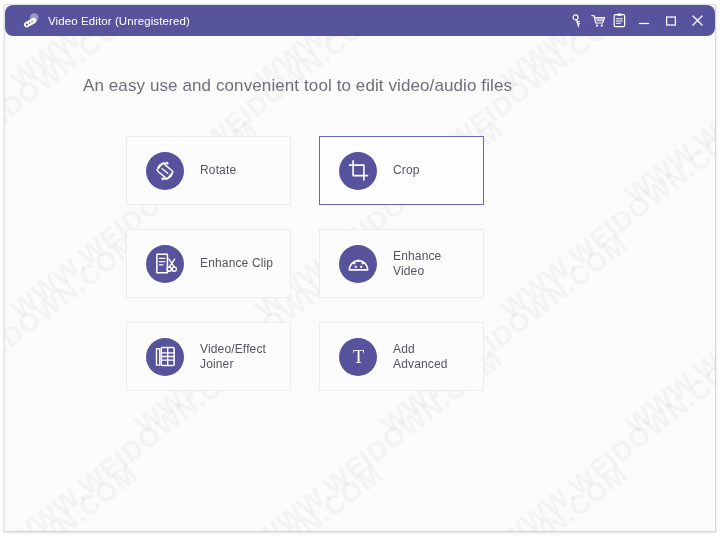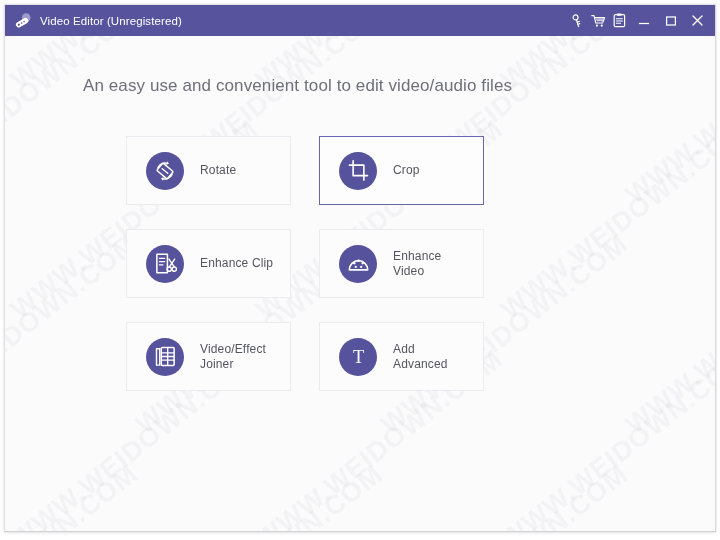--- a/index.html
+++ b/index.html
@@ -30,23 +30,24 @@
     overflow: hidden;
   }
 
   
   #title-bar {
     position: relative;
     height: 31px;
     background: #57539d;
     display: flex;
     align-items: center;
-    padding: 0 0 0 8px;
+    padding: 0 0 0 16px;
     box-sizing: border-box;
     user-select: none;
+    border-radius: 8px;
   }
   #app-logo {
     width: 20px;
     height: 20px;
     position: relative;
     flex: 0 0 auto;
     margin-right: 7px;
   }
   #title-text {
     color: #ffffff;

